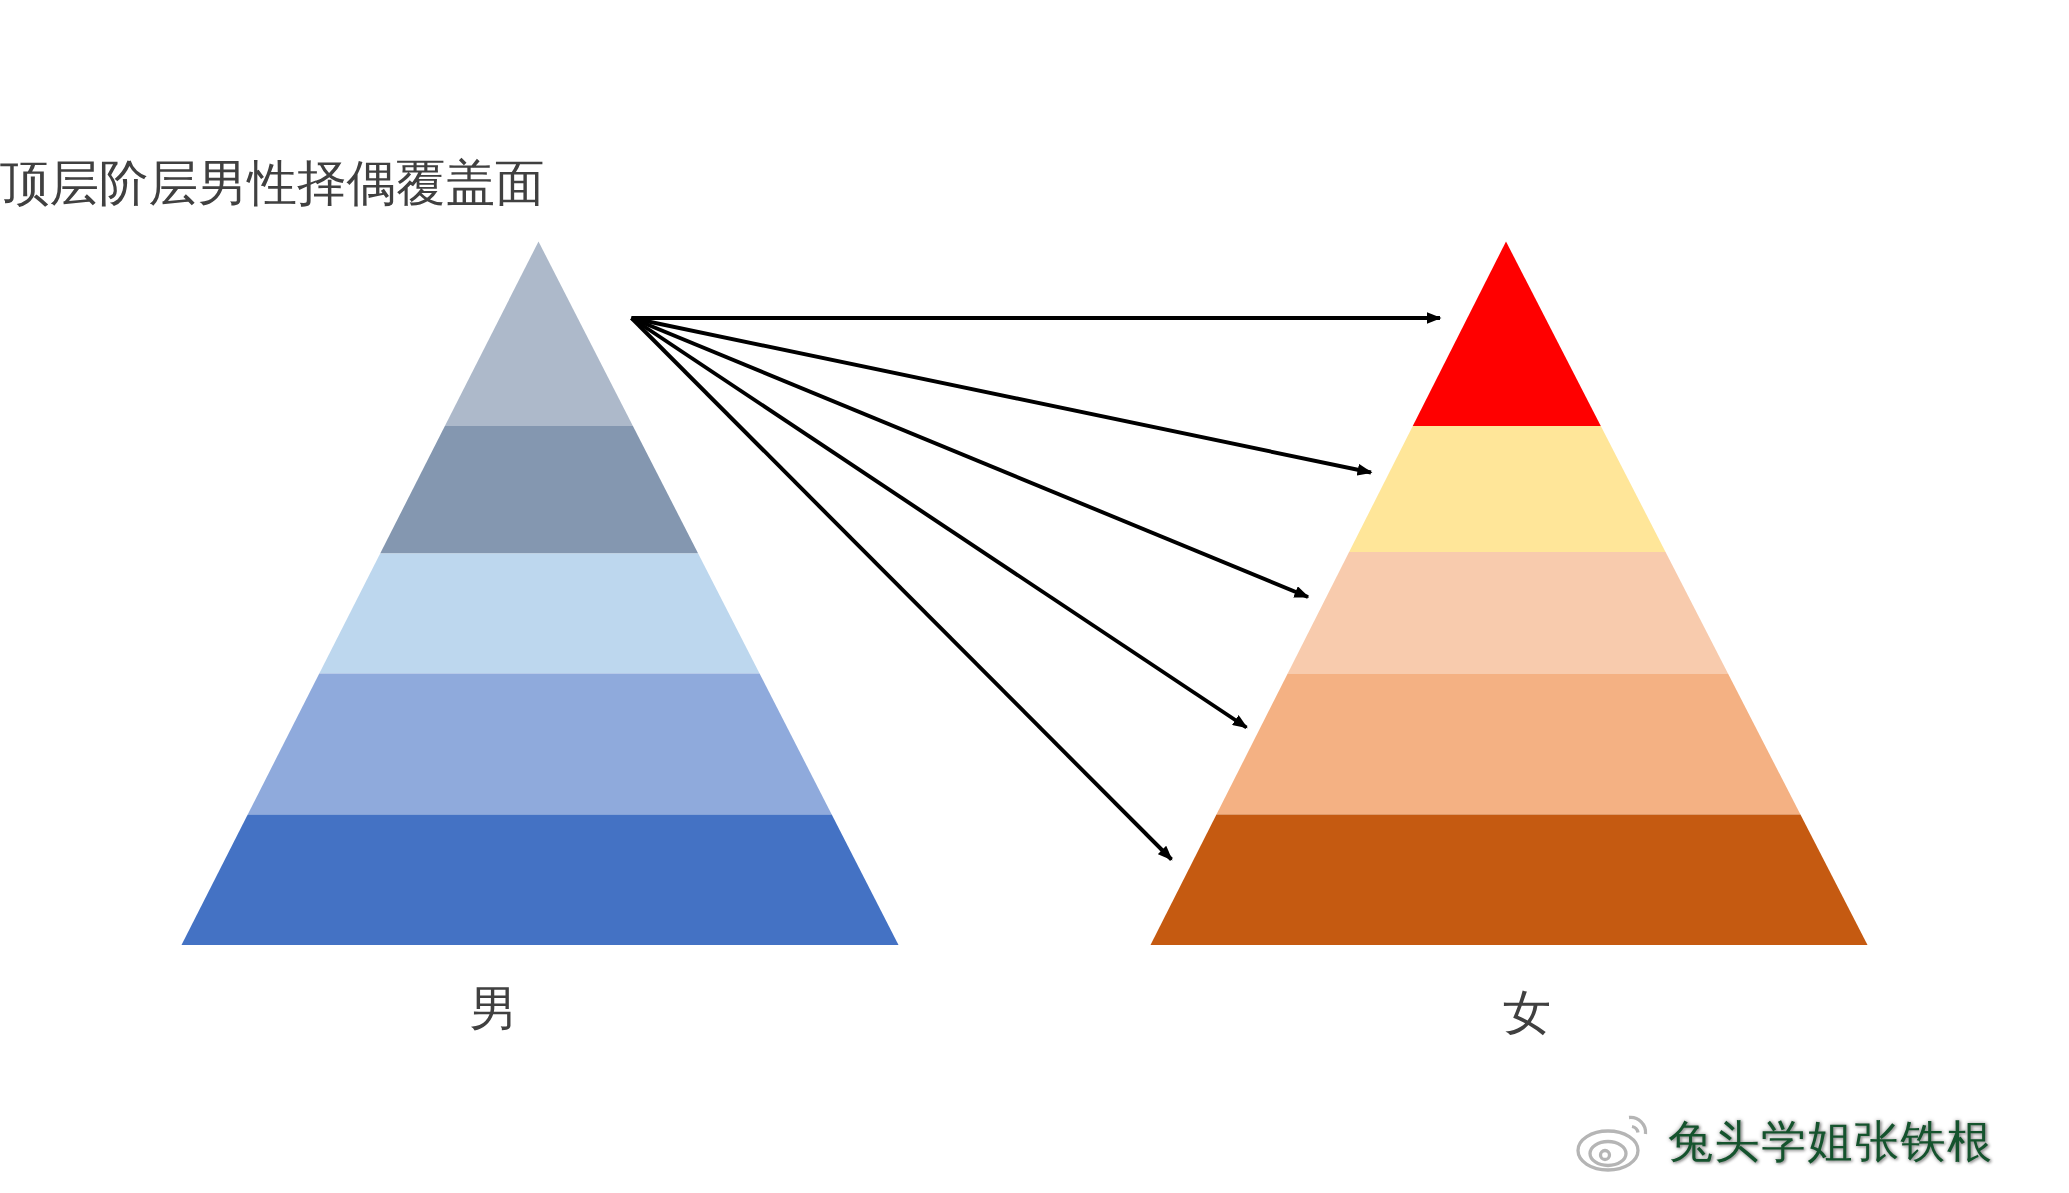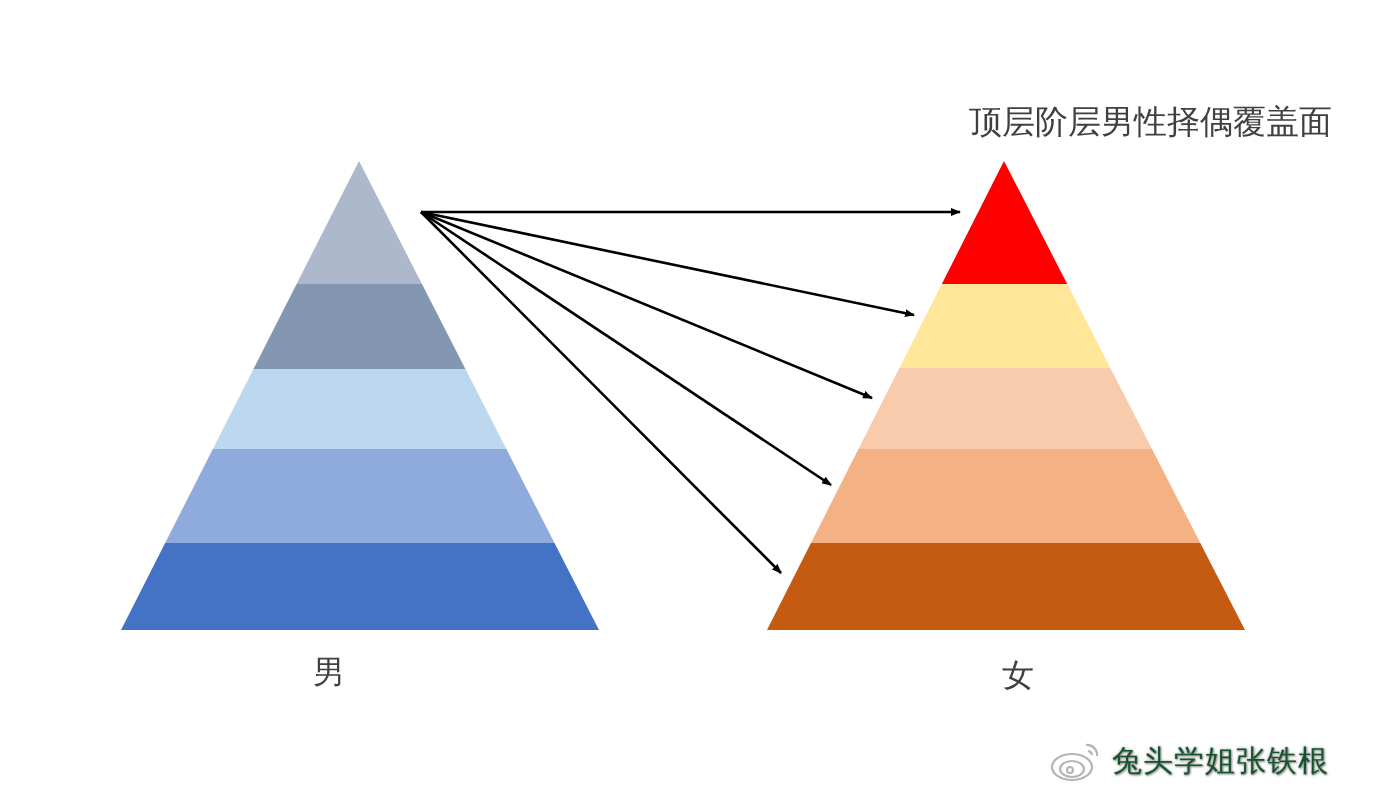--- a/index.html
+++ b/index.html
@@ -12,21 +12,21 @@
       height: 795px;
       position: relative;
       overflow: hidden;
       font-family: "DejaVu Sans", "Liberation Sans", sans-serif;
     }
     .title {
       position: absolute;
       left: 0;
       width: 1332px;
       top: 100px;
-      text-align: right;
+      text-align: left;
       font-size: 33px;
       color: #404040;
       letter-spacing: 0px;
       line-height: 44px;
     }
     svg.diagram {
       position: absolute;
       left: 0;
       top: 0;
     }

